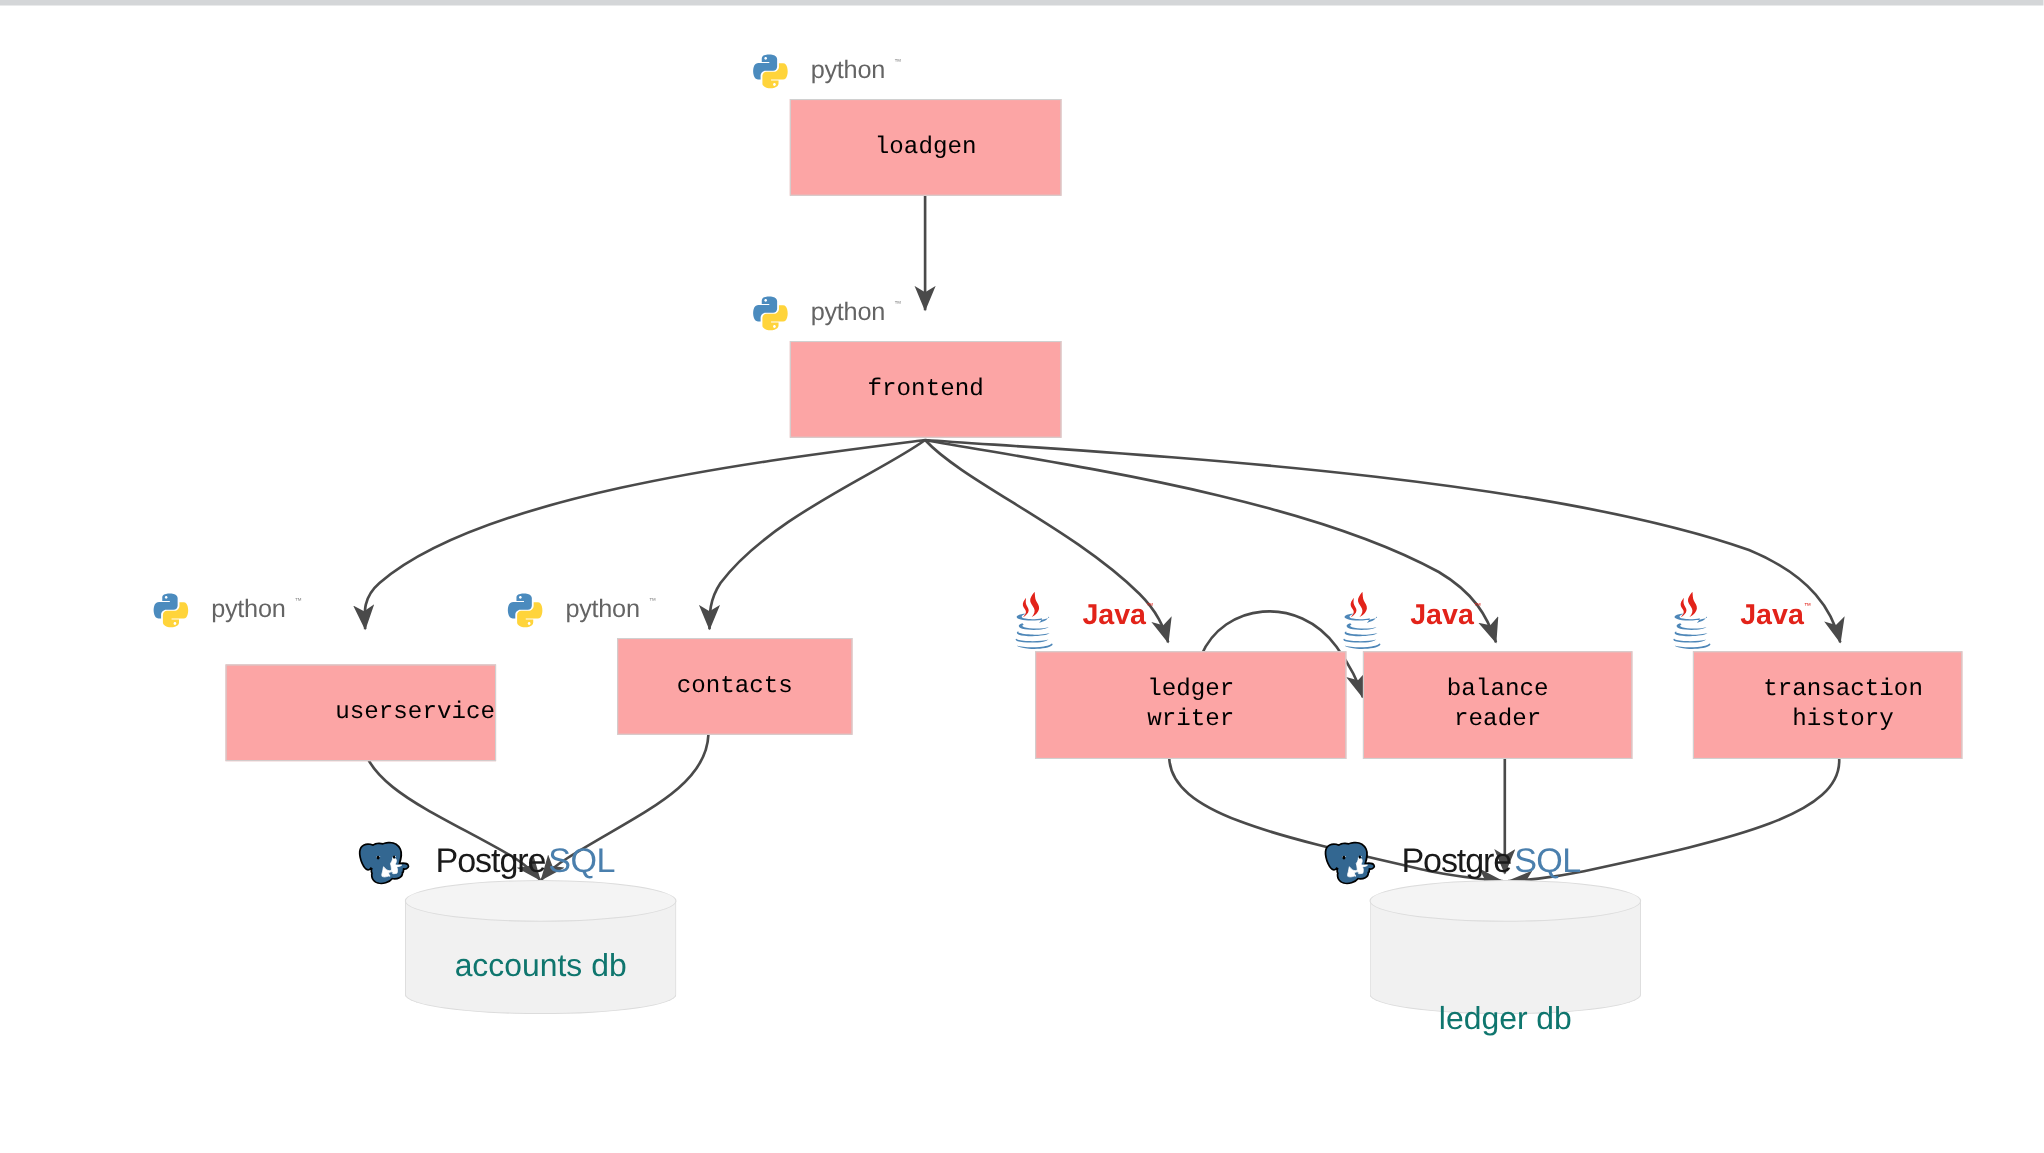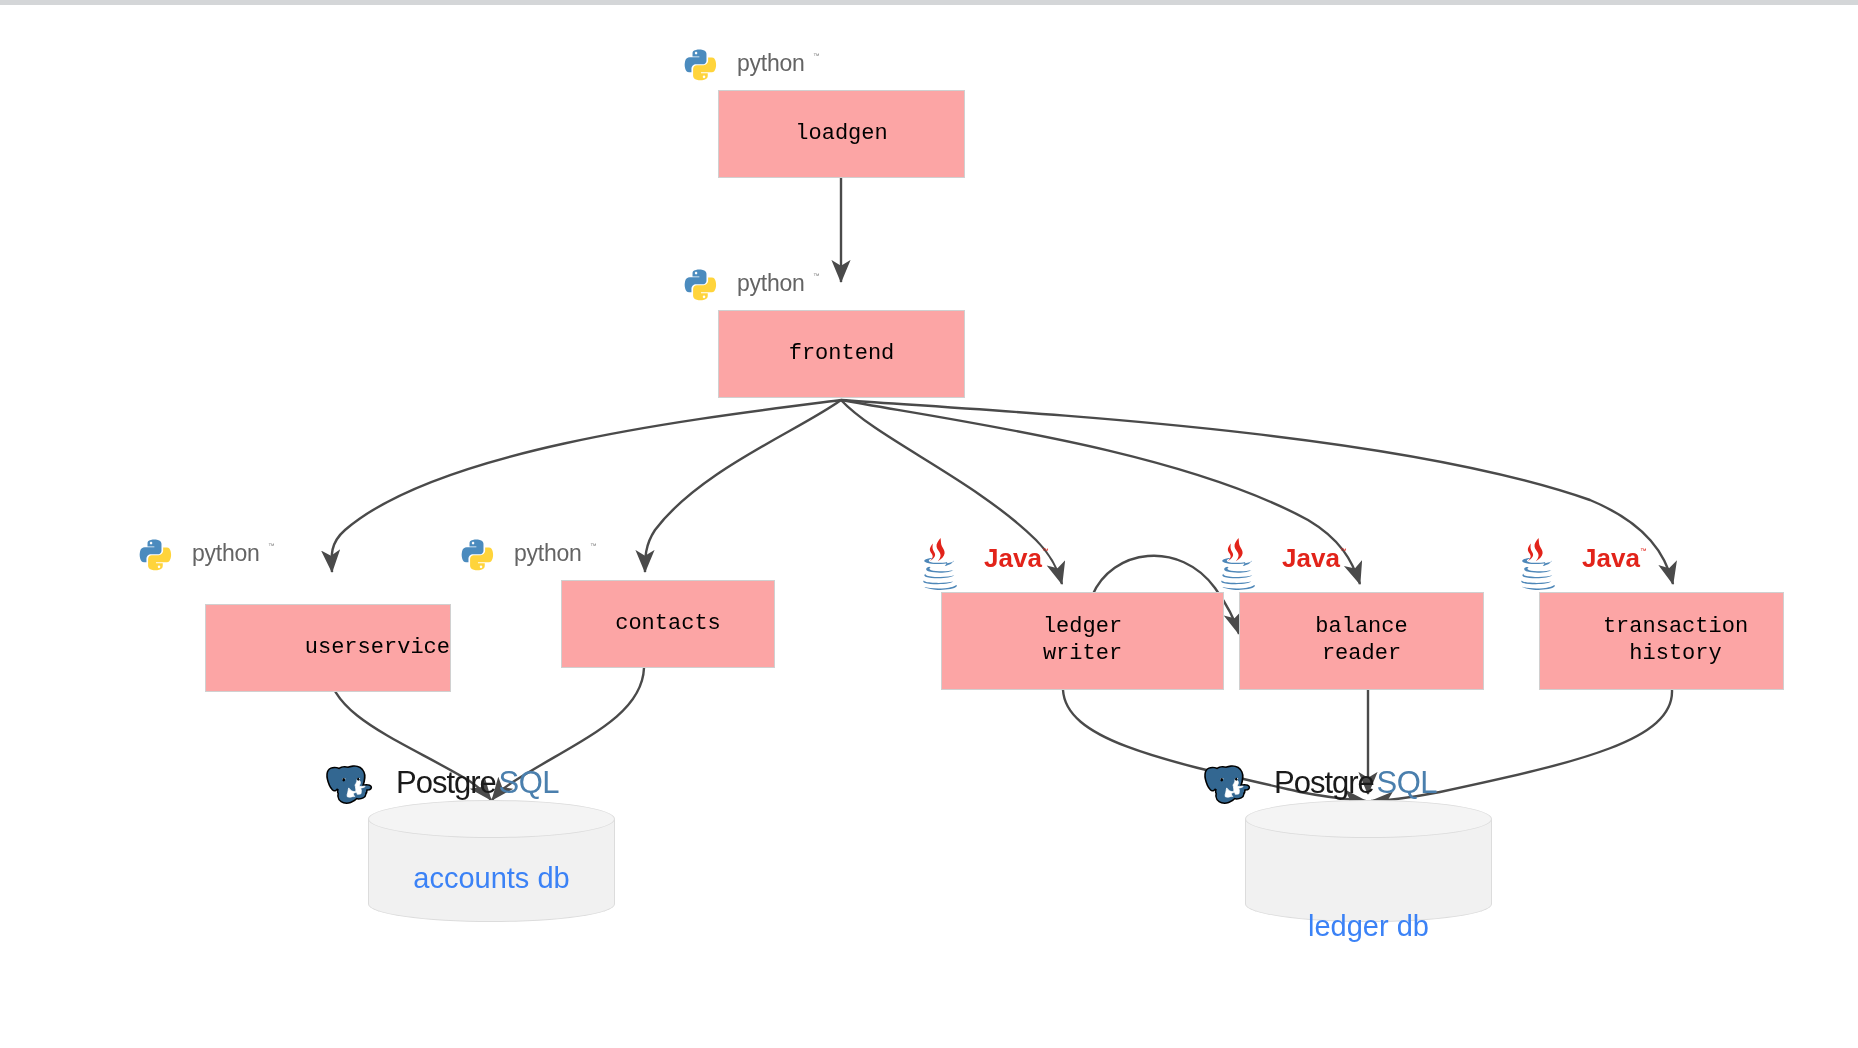--- a/index.html
+++ b/index.html
@@ -76,21 +76,21 @@
     background: #f4f4f4;
     border: 1px solid #dcdcdc;
     border-radius: 50% / 50%;
   }
   .db-label {
     position: absolute;
     left: 0;
     width: 100%;
     text-align: center;
     font-size: 29px;
-    color: #3b82f6;
+    color: #0f766e;
     font-family: "Liberation Sans", sans-serif;
   }
 
   
   .logo {
     position: absolute;
     display: flex;
     align-items: center;
     z-index: 5;
     pointer-events: none;

